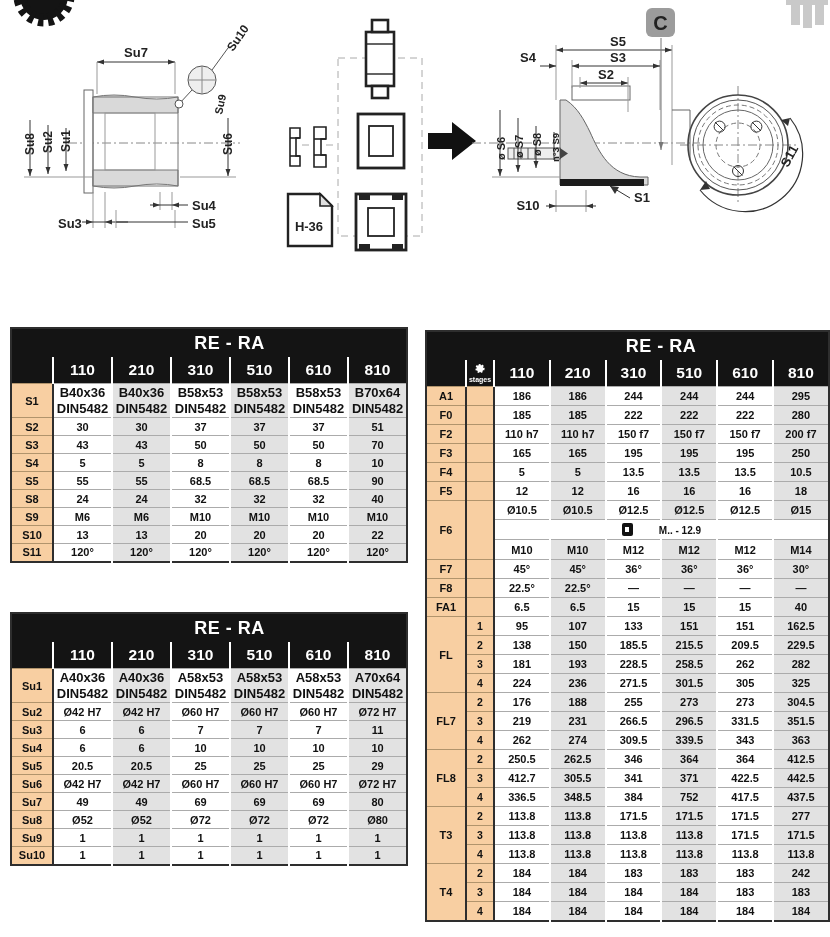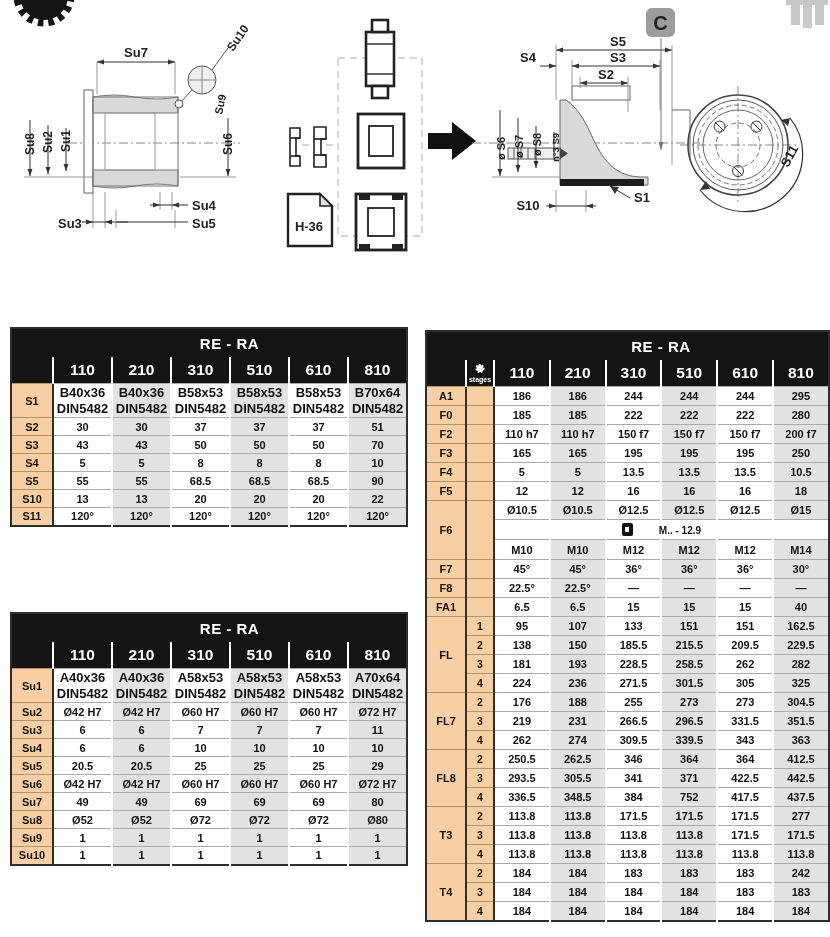--- a/index.html
+++ b/index.html
@@ -6,21 +6,21 @@
   #page{position:relative;width:830px;height:937px;background:#fff;overflow:hidden;
         font-family:"Liberation Sans",sans-serif;}
   svg text{font-family:"Liberation Sans",sans-serif;fill:#222;}
 
   
   table.spec{position:absolute;border-collapse:collapse;table-layout:fixed;
              border:2px solid #2e2e2e;background:#fff;}
   table.spec th,table.spec td{padding:0;margin:0;text-align:center;vertical-align:middle;
              font-weight:bold;color:#111;}
   
-  tr.band th{background:#141414;color:#fff;font-size:15px;letter-spacing:.5px;height:28px;}
+  tr.band th{background:#141414;color:#fff;font-size:18px;letter-spacing:.5px;height:28px;}
   tr.cols th{background:#141414;color:#fff;font-size:15.5px;height:26px;border-left:2px solid #fff;}
   tr.cols th.corner,tr.band th.corner{border-left:none;background:#141414;}
   tr.cols th.stagehdr{font-size:7px;line-height:1;border-left:2px solid #fff;}
   tr.cols th.stagehdr .glabel{display:block;font-size:7px;margin-top:1px;color:#fff;}
   
   table.spec tbody th.rowhdr{background:#f8cfa2;font-size:11px;border-top:1px solid #b1946c;
              border-right:2px solid #2e2e2e;}
   table.spec tbody td{font-size:11px;background:#fff;border-top:1px solid #ababab;
              border-left:2px solid #fff;}
   table.spec tbody td.stripe{background:#e2e2e2;}
@@ -292,20 +292,38 @@
           <td class="stripe">10</td>
         </tr>
         <tr class="h18">
           <th class="rowhdr">S5</th>
           <td>55</td>
           <td class="stripe">55</td>
           <td>68.5</td>
           <td class="stripe">68.5</td>
           <td>68.5</td>
           <td class="stripe">90</td>
+        </tr>
+        <tr class="h18">
+          <th class="rowhdr">S8</th>
+          <td>24</td>
+          <td class="stripe">24</td>
+          <td>32</td>
+          <td class="stripe">32</td>
+          <td>32</td>
+          <td class="stripe">40</td>
+        </tr>
+        <tr class="h18">
+          <th class="rowhdr">S9</th>
+          <td>M6</td>
+          <td class="stripe">M6</td>
+          <td>M10</td>
+          <td class="stripe">M10</td>
+          <td>M10</td>
+          <td class="stripe">M10</td>
         </tr>
         <tr class="h18">
           <th class="rowhdr">S10</th>
           <td>13</td>
           <td class="stripe">13</td>
           <td>20</td>
           <td class="stripe">20</td>
           <td>20</td>
           <td class="stripe">22</td>
         </tr>
@@ -650,21 +668,21 @@
           <td class="stagecell">2</td>
           <td>250.5</td>
           <td class="stripe">262.5</td>
           <td>346</td>
           <td class="stripe">364</td>
           <td>364</td>
           <td class="stripe">412.5</td>
         </tr>
         <tr class="h19">
           <td class="stagecell">3</td>
-          <td>293.5</td>
+          <td>412.7</td>
           <td class="stripe">305.5</td>
           <td>341</td>
           <td class="stripe">371</td>
           <td>422.5</td>
           <td class="stripe">442.5</td>
         </tr>
         <tr class="h19">
           <td class="stagecell">4</td>
           <td>336.5</td>
           <td class="stripe">348.5</td>

